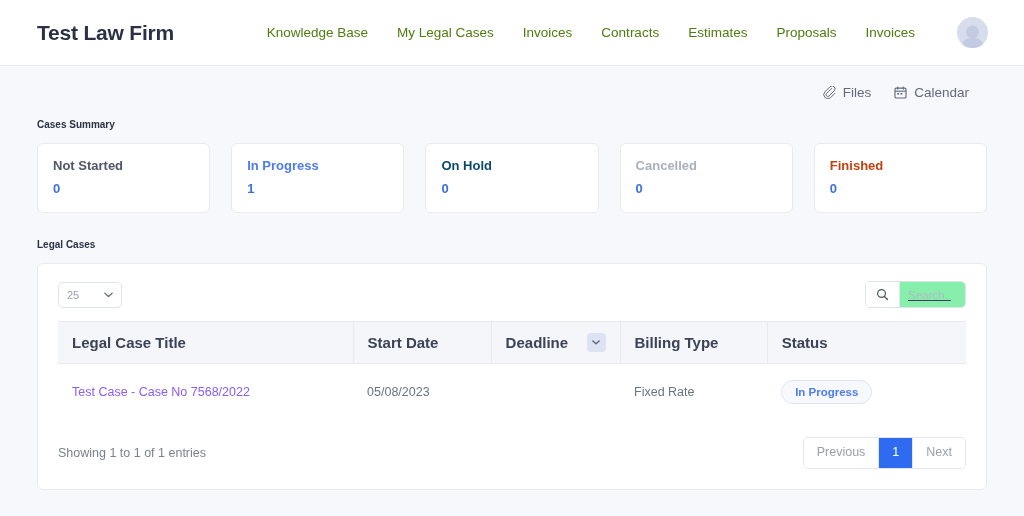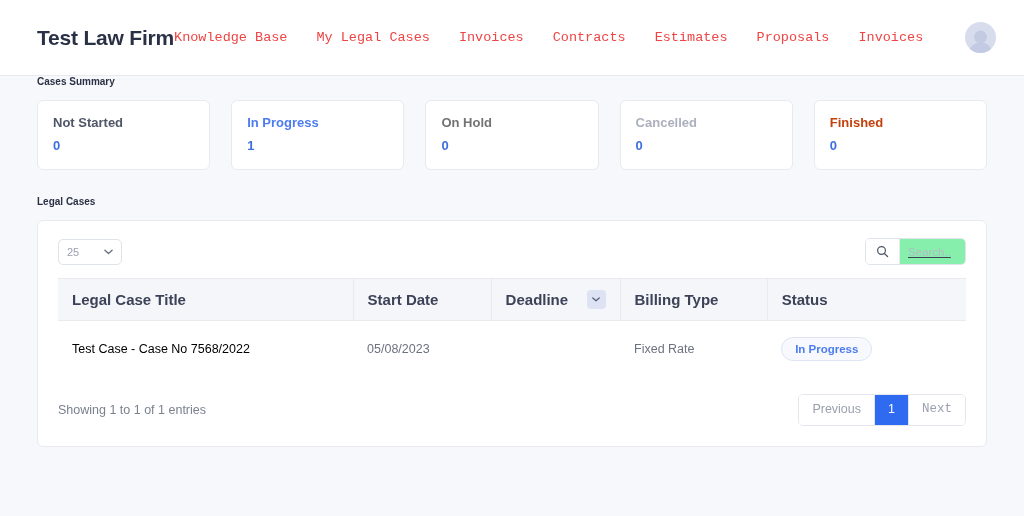--- a/index.html
+++ b/index.html
@@ -12,21 +12,21 @@
 
   body {
     background: #f7f8fb;
     font-family: "Liberation Sans", sans-serif;
     color: #3c4257;
     -webkit-font-smoothing: antialiased;
   }
 
   
   .topbar {
-    height: 76px;
+    height: 66px;
     background: #ffffff;
     border-bottom: 1px solid #e8eaee;
     display: flex;
     align-items: center;
     padding: 0 36px 0 37px;
   }
 
   .brand {
     font-size: 21px;
     font-weight: bold;
@@ -37,25 +37,24 @@
 
   .nav {
     margin-left: auto;
     display: flex;
     align-items: center;
     gap: 29px;
   }
 
   .nav-link {
     font-size: 13.5px;
-    color: #ef4444;
+    color: #4d7c0f;
     text-decoration: none;
     white-space: nowrap;
     cursor: pointer;
-    font-family: Liberation Mono, monospace;
   }
 
   .avatar {
     width: 31px;
     height: 31px;
     border-radius: 50%;
     background: #d7dded;
     margin-left: 13px;
     display: flex;
     align-items: flex-end;
@@ -121,21 +120,21 @@
     white-space: nowrap;
   }
   .summary-value {
     font-size: 13px;
     font-weight: bold;
     color: #3d6fe0;
   }
 
   .c-grey   { color: #4f5668; }
   .c-blue   { color: #4c7cf0; }
-  .c-orange { color: #737373; }
+  .c-orange { color: #0c4a6e; }
   .c-muted  { color: #aab0bd; }
   .c-green  { color: #c2410c; }
 
   
   .table-card {
     background: #ffffff;
     border: 1px solid #e8eaee;
     border-radius: 6px;
     padding: 17px 20px 20px 20px;
   }
@@ -245,21 +244,21 @@
 
   tbody td {
     font-size: 12.5px;
     color: #6b7280;
     padding: 16px 14px 15px 14px;
     vertical-align: middle;
     border-bottom: none;
   }
 
   .case-link {
-    color: #000000;
+    color: #8b5cf6;
     text-decoration: none;
     font-size: 12.5px;
     cursor: pointer;
   }
 
   .status-pill {
     display: inline-block;
     border: 1px solid #dfe5f5;
     background: #f7f9fe;
     color: #4c7cf0;
@@ -293,21 +292,21 @@
     font-size: 12.5px;
     color: #9aa0ad;
     background: #ffffff;
     border: none;
     border-right: 1px solid #e3e6ec;
     padding: 7px 13px;
     font-family: "Liberation Sans", sans-serif;
     cursor: pointer;
     line-height: 1.25;
   }
-  .page-btn:last-child { border-right: none; font-family: Liberation Mono, monospace; }
+  .page-btn:last-child { border-right: none; }
   .page-btn.active {
     background: #2f6bf0;
     color: #ffffff;
     font-weight: normal;
   }
 </style>
 </head>
 <body>
 
 <div class="topbar">
@@ -326,20 +325,39 @@
       <svg width="31" height="26" viewBox="0 0 31 26">
         <circle cx="15.5" cy="10" r="6.4" fill="#c2cbe2"></circle>
         <path d="M4 26c0-6.2 5.2-10.4 11.5-10.4S27 19.8 27 26z" fill="#c2cbe2"></path>
       </svg>
     </div>
   </nav>
 </div>
 
 <div class="page">
 
+  <div class="utility-row">
+    <a class="util-link">
+      <svg width="13" height="13" viewBox="0 0 16 16">
+        <path d="M10.8 2.6 4.2 9.2a2.3 2.3 0 0 0 3.2 3.3l6.8-6.8a3.8 3.8 0 0 0-5.4-5.4L2.2 6.9a5.3 5.3 0 0 0 7.5 7.5l5.3-5.3" fill="none" stroke="#62697d" stroke-width="1.3" stroke-linecap="round" stroke-linejoin="round" transform="translate(0.4,0.6) scale(0.94)"></path>
+      </svg>
+      <span>Files</span>
+    </a>
+
+    <a class="util-link">
+      <svg width="13" height="13" viewBox="0 0 16 16">
+        <rect x="1.2" y="2.6" width="13.6" height="12.2" rx="1.6" fill="none" stroke="#62697d" stroke-width="1.4"></rect>
+        <path d="M1.2 6.4h13.6" stroke="#62697d" stroke-width="1.4"></path>
+        <path d="M4.6 1.2v2.6M11.4 1.2v2.6" stroke="#62697d" stroke-width="1.4" stroke-linecap="round"></path>
+        <rect x="4" y="8.6" width="2.3" height="2" fill="#62697d"></rect>
+        <rect x="8" y="8.6" width="2.3" height="2" fill="#62697d"></rect>
+      </svg>
+      <span>Calendar</span>
+    </a>
+  </div>
 
   <h2 class="section-title">Cases Summary</h2>
 
   <div class="summary-grid">
     <div class="summary-card">
       <div class="summary-label c-grey">Not Started</div>
       <div class="summary-value">0</div>
     </div>
     <div class="summary-card">
       <div class="summary-label c-blue">In Progress</div>

